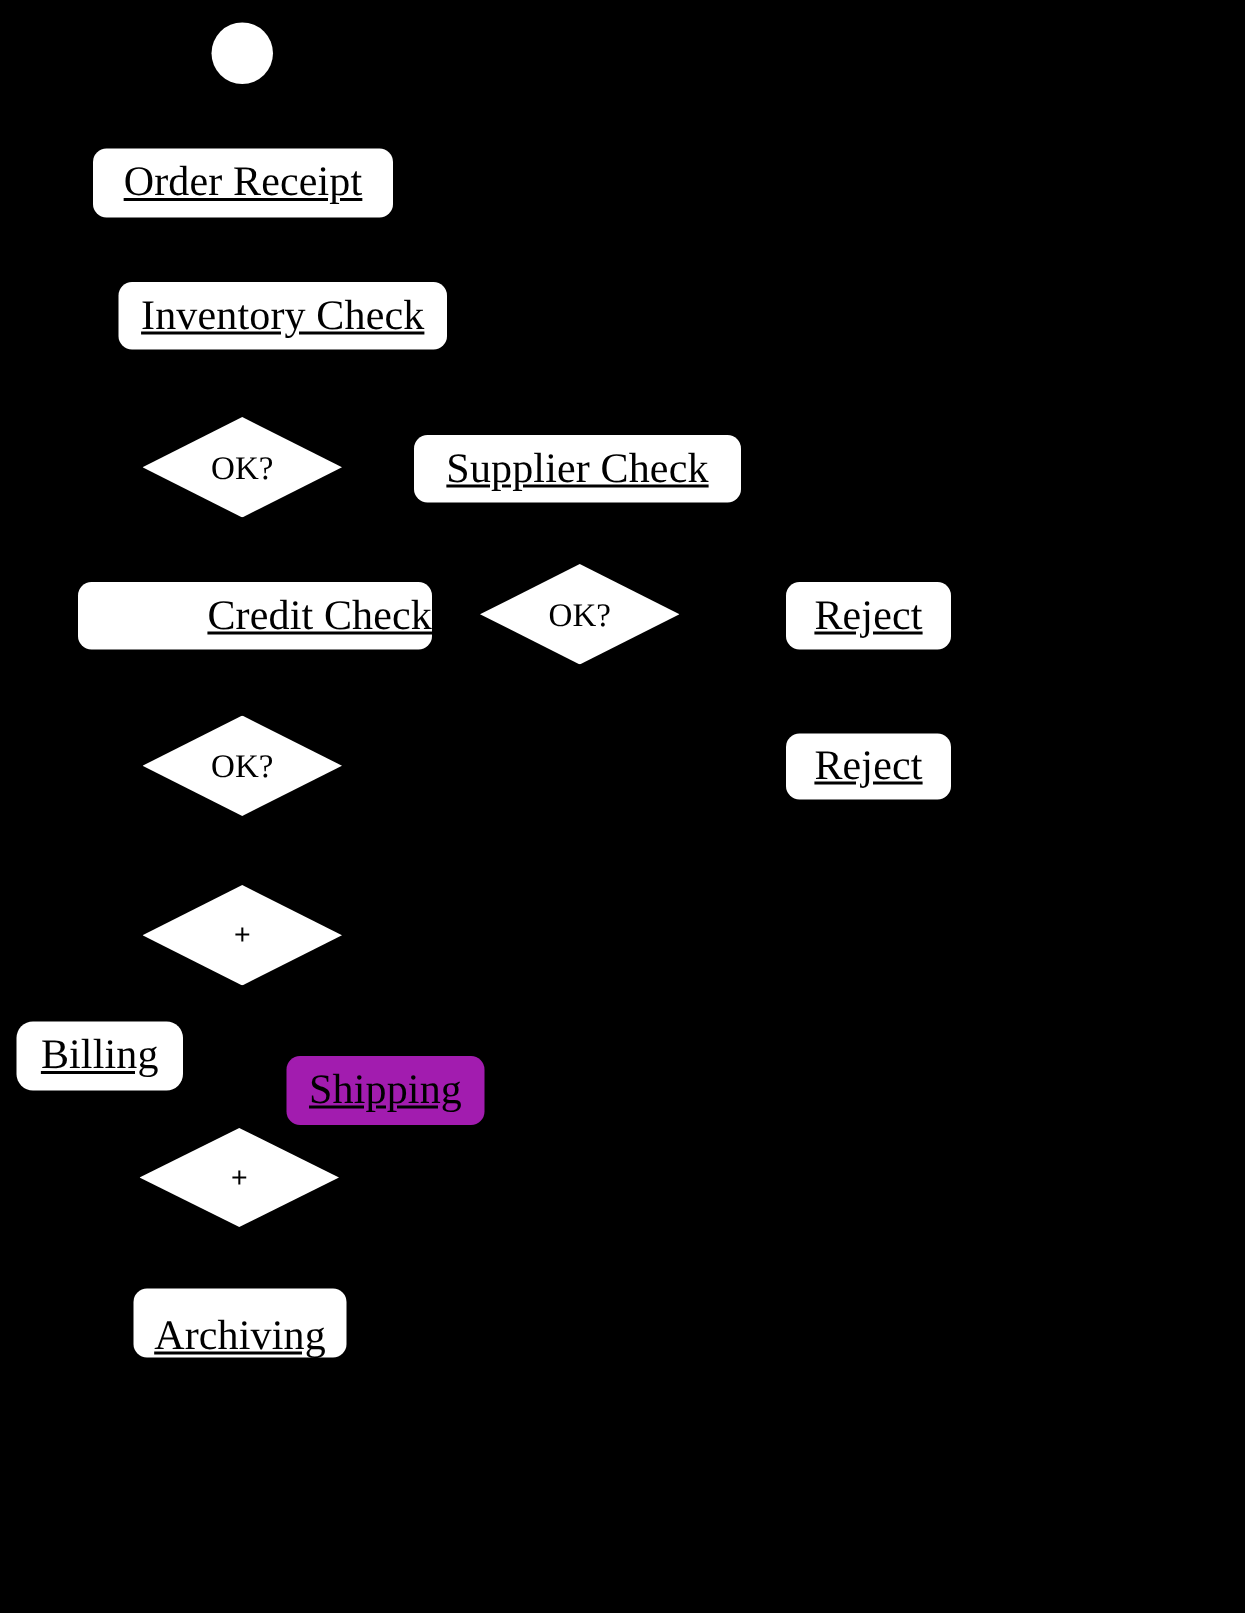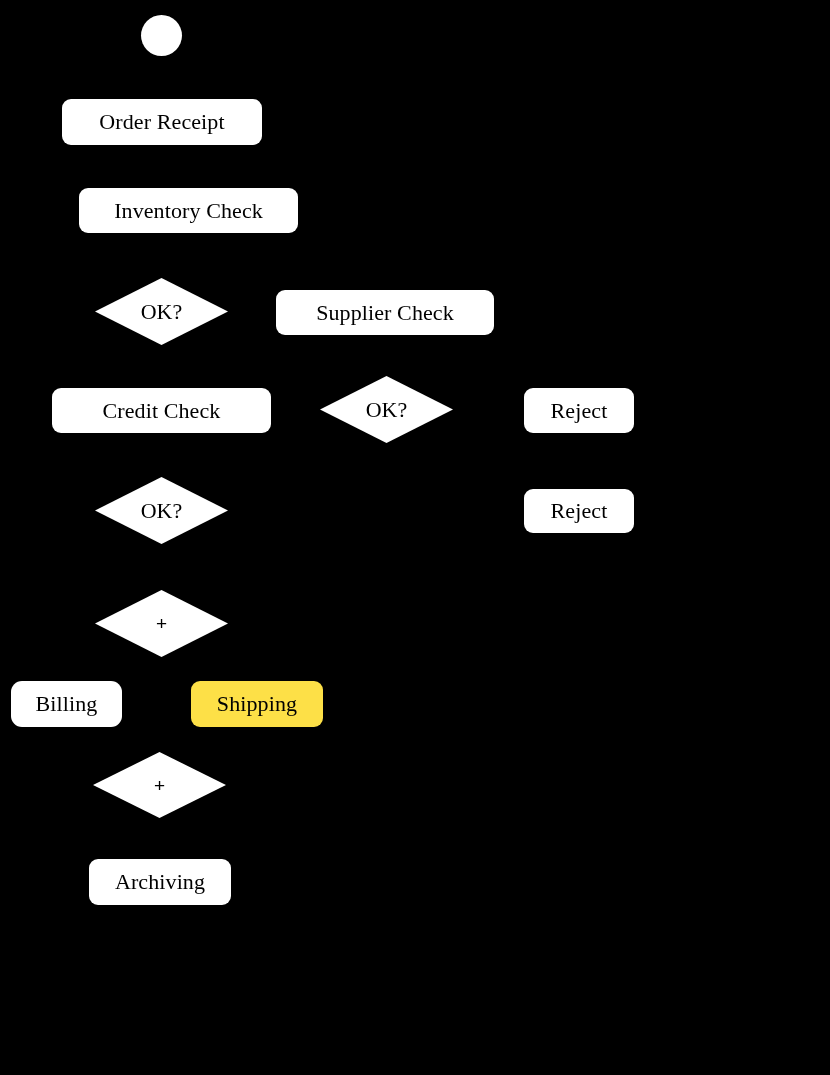--- a/index.html
+++ b/index.html
@@ -23,23 +23,24 @@
     box-sizing: border-box;
     display: flex;
     align-items: center;
     justify-content: center;
     color: #000000;
     background: #ffffff;
     white-space: nowrap;
   }
   .task {
     border-radius: 9px;
-    font-size: 22px;
+    font-size: 28px;
     line-height: 1;
     letter-spacing: 0.1px;
+    text-decoration: underline;
   }
   .event-start {
     border-radius: 50%;
     background: #ffffff;
   }
   .gateway {
     background: transparent;
     color: #000000;
     font-size: 20px;
   }
@@ -77,21 +78,21 @@
     <div class="node task" style="left: 52px; top: 188px; width: 219px; height: 45px; background: rgb(255, 255, 255); color: rgb(0, 0, 0); margin-left: 27px;">
       <span>Inventory Check</span>
     </div>
     <div class="node gateway" style="left: 95px; top: 278px; width: 133px; height: 67px;">
       <div class="diamond-shape" style="background: rgb(255, 255, 255);"></div>
       <span class="gw-label">OK?</span>
     </div>
     <div class="node task" style="left: 276px; top: 290px; width: 218px; height: 45px; background: rgb(255, 255, 255); color: rgb(0, 0, 0);">
       <span>Supplier Check</span>
     </div>
-    <div class="node task" style="left: 52px; top: 388px; width: 219px; height: 45px; background: rgb(255, 255, 255); color: rgb(0, 0, 0);">
+    <div class="node task" style="left: 52px; top: 388px; width: 236px; height: 45px; background: rgb(255, 255, 255); color: rgb(0, 0, 0); justify-content: flex-end;">
       <span>Credit Check</span>
     </div>
     <div class="node gateway" style="left: 320px; top: 376px; width: 133px; height: 67px;">
       <div class="diamond-shape" style="background: rgb(255, 255, 255);"></div>
       <span class="gw-label">OK?</span>
     </div>
     <div class="node task" style="left: 524px; top: 388px; width: 110px; height: 45px; background: rgb(255, 255, 255); color: rgb(0, 0, 0);">
       <span>Reject</span>
     </div>
     <div class="node gateway" style="left: 95px; top: 477px; width: 133px; height: 67px;">
@@ -101,23 +102,23 @@
     <div class="node task" style="left: 524px; top: 489px; width: 110px; height: 44px; background: rgb(255, 255, 255); color: rgb(0, 0, 0);">
       <span>Reject</span>
     </div>
     <div class="node gateway parallel" style="left: 95px; top: 590px; width: 133px; height: 67px;">
       <div class="diamond-shape" style="background: rgb(255, 255, 255);"></div>
       <span class="gw-label">+</span>
     </div>
     <div class="node task" style="left: 11px; top: 681px; width: 111px; height: 46px; background: rgb(255, 255, 255); color: rgb(0, 0, 0); border-radius: 11px;">
       <span>Billing</span>
     </div>
-    <div class="node task" style="left: 191px; top: 681px; width: 132px; height: 46px; background: #fde047; color: rgb(0, 0, 0);">
+    <div class="node task" style="left: 191px; top: 704px; width: 132px; height: 46px; background: #a21caf; color: rgb(0, 0, 0);">
       <span>Shipping</span>
     </div>
     <div class="node gateway parallel" style="left: 93px; top: 752px; width: 133px; height: 66px;">
       <div class="diamond-shape" style="background: rgb(255, 255, 255);"></div>
       <span class="gw-label">+</span>
     </div>
-    <div class="node task" style="left: 89px; top: 859px; width: 142px; height: 46px; background: rgb(255, 255, 255); color: rgb(0, 0, 0);">
+    <div class="node task" style="left: 89px; top: 859px; width: 142px; height: 46px; background: rgb(255, 255, 255); color: rgb(0, 0, 0); align-items: flex-end;">
       <span>Archiving</span>
     </div>
   </div>
 
 </body></html>

